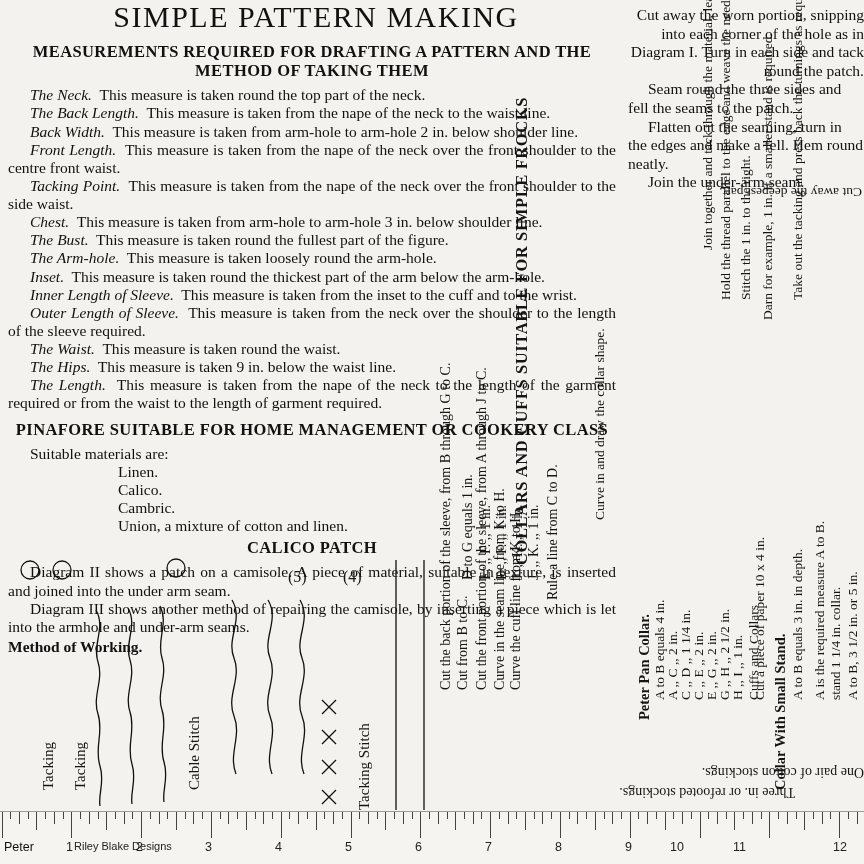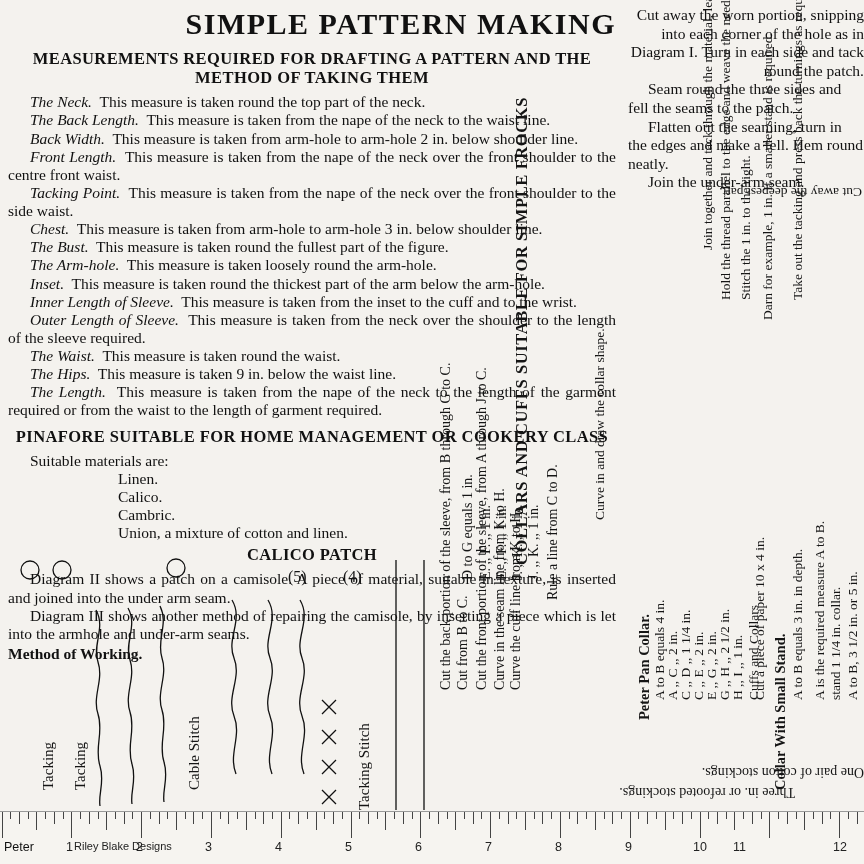--- a/index.html
+++ b/index.html
@@ -19,24 +19,24 @@
     overflow:hidden;
   }
   .col-right{
     position:absolute;left:628px;top:0;width:236px;height:812px;
     overflow:hidden;
   }
 
   h1.title{
     font-family:"Liberation Serif", serif;
     font-size:30px;
-    font-weight:bold;
+    font-weight:normal;
     letter-spacing:1.5px;
-    text-align:right;
-    margin:7px 0 8px 0;
+    text-align:center;
+    margin:0 0 8px 0;
     padding-left:8px;
   }
   h2.sec{
     font-size:16.5px;
     font-weight:bold;
     text-align:center;
     letter-spacing:.4px;
     line-height:1.16;
     margin:6px 0 6px 0;
   }
@@ -321,19 +321,19 @@
       <span class="brand" style="left:74px;">Riley Blake   Designs</span>
       <span class="lab" style="left:66px;">1</span>
       <span class="lab" style="left:136px;">2</span>
       <span class="lab" style="left:205px;">3</span>
       <span class="lab" style="left:275px;">4</span>
       <span class="lab" style="left:345px;">5</span>
       <span class="lab" style="left:415px;">6</span>
       <span class="lab" style="left:485px;">7</span>
       <span class="lab" style="left:555px;">8</span>
       <span class="lab" style="left:625px;">9</span>
-      <span class="lab" style="left:693px;">10</span>
+      <span class="lab" style="left:670px;">10</span>
       <span class="lab" style="left:733px;">11</span>
       <span class="lab" style="left:833px;">12</span>
     </div>
   </div>
 
 </div>
 
 </body></html>

